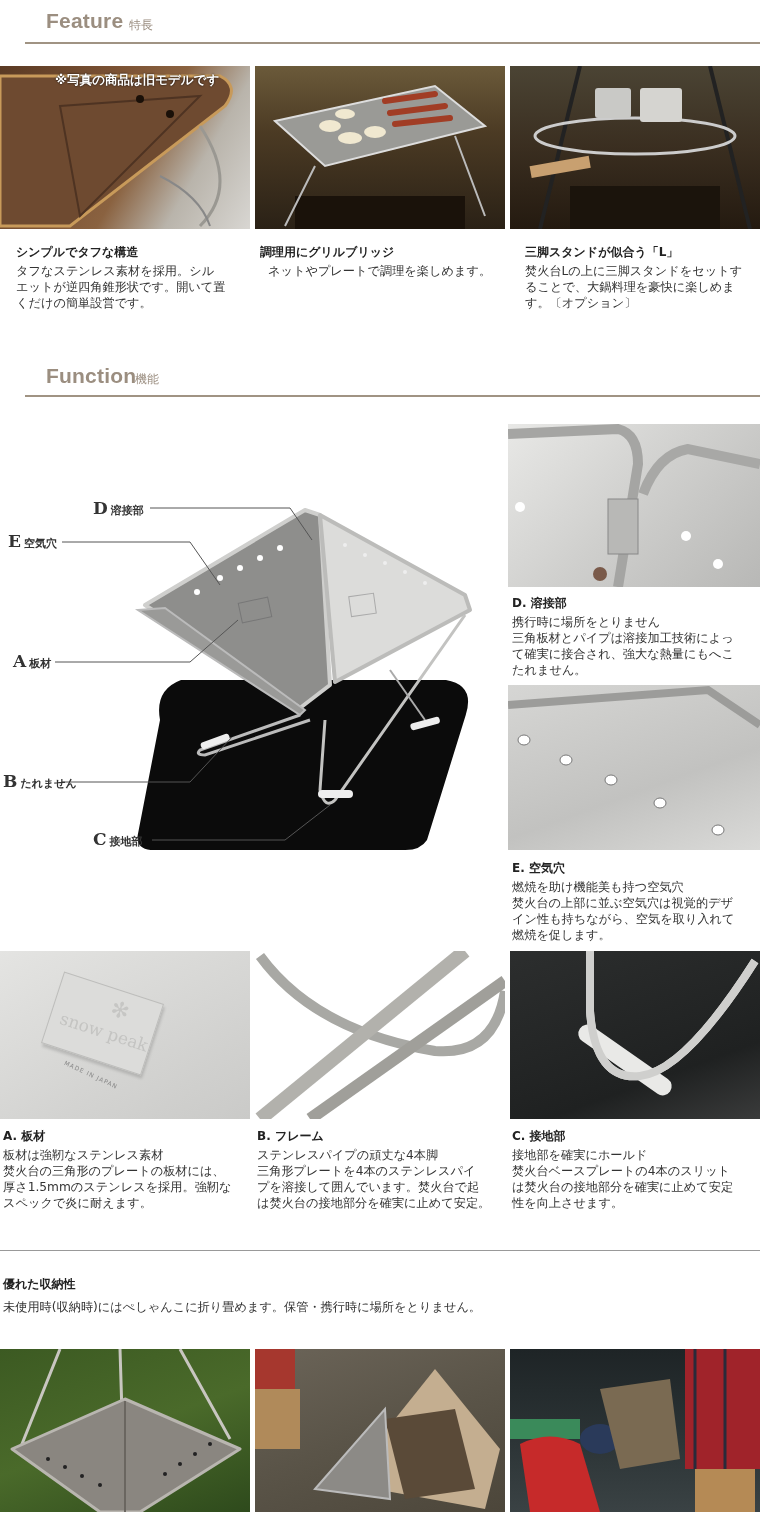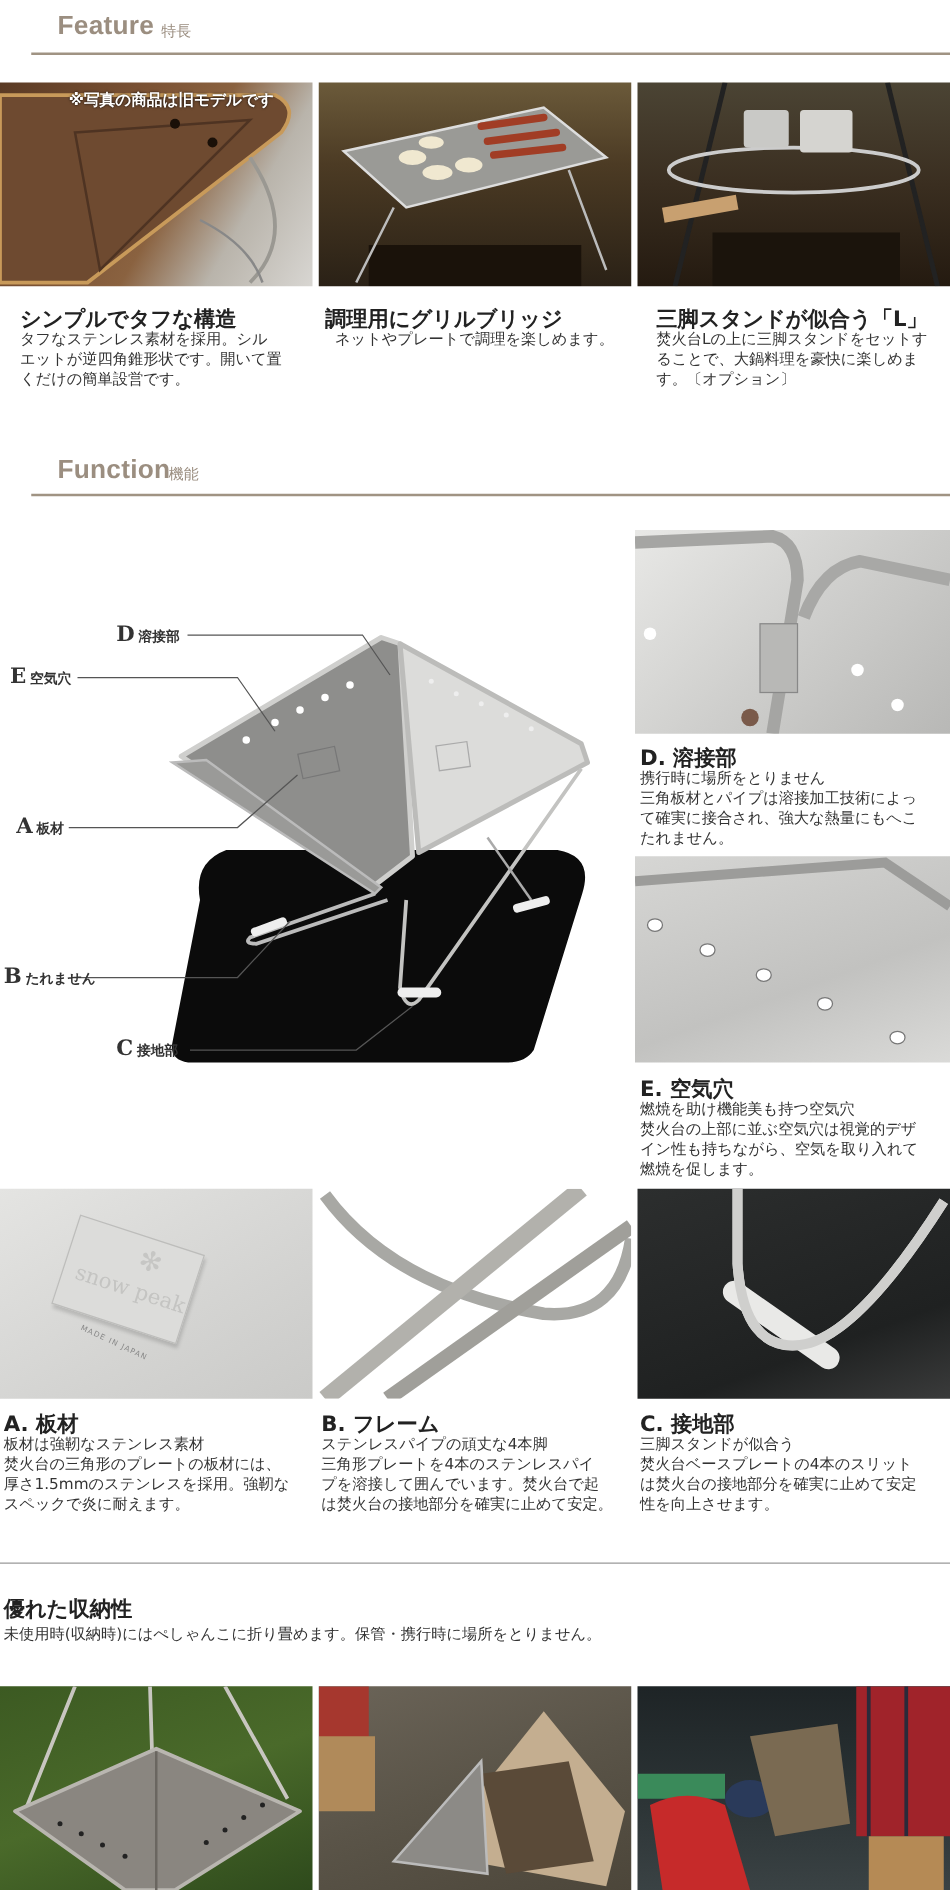--- a/index.html
+++ b/index.html
@@ -2,21 +2,21 @@
 <html><head>
 <meta charset="utf-8">
 <style>
   * { box-sizing: border-box; margin: 0; padding: 0; }
   body { width: 760px; height: 1517px; background: #fff; font-family: "DejaVu Sans", "Liberation Sans", sans-serif; color: #333; position: relative; overflow: hidden; }
   .abs { position: absolute; }
   .sec-head { position: absolute; left: 0; width: 760px; border-bottom: 2px solid #a09383; margin-left: 25px; }
   .sec-head .en { position: absolute; left: 21px; font-family: "Liberation Sans", sans-serif; font-weight: bold; font-size: 21px; color: #9b8e80; letter-spacing: 0.2px; }
   .sec-head .jp { position: absolute; font-size: 12px; color: #9b8e80; }
   .photo { position: absolute; overflow: hidden; }
-  .ttl { position: absolute; font-size: 17px; font-weight: bold; color: #222; }
+  .ttl { position: absolute; font-size: 12px; font-weight: bold; color: #222; }
   .txt { position: absolute; font-size: 12.2px; line-height: 16px; color: #333; }
   .label { position: absolute; display: flex; align-items: baseline; font-size: 11px; font-weight: bold; color: #333; }
   .label .big { font-family: "DejaVu Serif", "Liberation Serif", serif; font-size: 17px; margin-right: 3px; }
   .divider { position: absolute; left: 0; width: 760px; height: 1px; background: #999; }
 </style>
 </head>
 <body>
 
 <div class="sec-head" style="top:0;height:44px;">
   <span class="en" style="top:9px;">Feature</span>
@@ -214,21 +214,21 @@
 </div>
 <div class="ttl" style="left:257px;top:1128px;">B. フレーム</div>
 <div class="txt" style="left:257px;top:1147px;width:252px;">
   <div>ステンレスパイプの頑丈な4本脚</div>
   <div>三角形プレートを4本のステンレスパイ</div>
   <div>プを溶接して囲んでいます。焚火台で起</div>
   <div>は焚火台の接地部分を確実に止めて安定。</div>
 </div>
 <div class="ttl" style="left:512px;top:1128px;">C. 接地部</div>
 <div class="txt" style="left:512px;top:1147px;width:248px;">
-  <div>三脚スタンドが似合う</div>
+  <div>接地部を確実にホールド</div>
   <div>焚火台ベースプレートの4本のスリット</div>
   <div>は焚火台の接地部分を確実に止めて安定</div>
   <div>性を向上させます。</div>
 </div>
 
 <div class="divider" style="top:1250px;"></div>
 
 <div class="ttl" style="left:3px;top:1276px;">優れた収納性</div>
 <div class="txt" style="left:3px;top:1299px;width:757px;">
   <div>未使用時(収納時)にはぺしゃんこに折り畳めます。保管・携行時に場所をとりません。</div>

